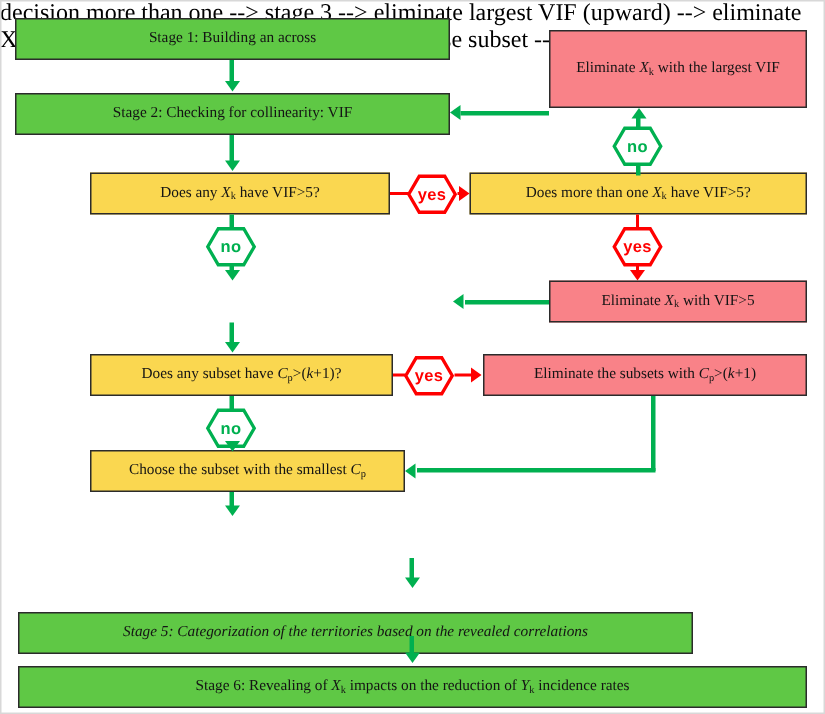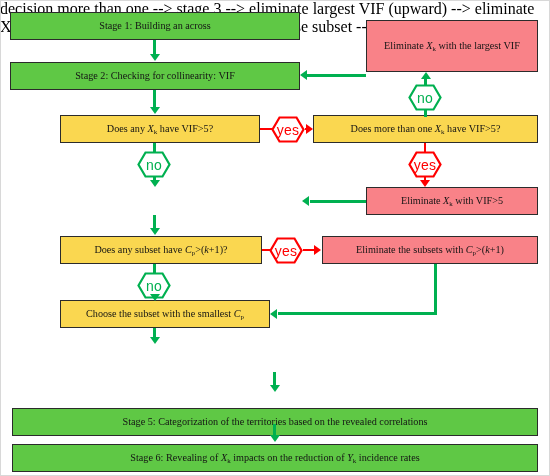--- a/index.html
+++ b/index.html
@@ -47,22 +47,22 @@
 
   
   .hex {
     position: absolute;
     width: 34px;
     height: 27px;
     display: flex;
     align-items: center;
     justify-content: center;
     font-family: "Liberation Sans", sans-serif;
-    font-size: 14px;
-    font-weight: normal;
+    font-size: 11px;
+    font-weight: bold;
     box-sizing: border-box;
   }
   .hex .hexshape {
     position: absolute;
     left: 0; top: 0;
     width: 100%; height: 100%;
   }
   .hex .hexlabel {
     position: relative;
     z-index: 2;
@@ -159,21 +159,21 @@
   </div>
 
   
   <div class="node yellow" style="left:60px; top:300px; width:210px; height:28px;">
     <span>Choose the subset with the smallest <i>C</i><sub>p</sub></span>
   </div>
 
   
 
   
-  <div class="node green" style="left:12px; top:408px; width:526px; height:28px;">
+  <div class="node green" style="left:12px; top:408px; width:450px; height:28px;font-style:italic;">
     <span>Stage 5: Categorization of the territories based on the revealed correlations</span>
   </div>
 
   
   <div class="node green" style="left:12px; top:444px; width:526px; height:28px;">
     <span>Stage 6: Revealing of <i>X</i><sub>k</sub> impacts on the reduction of <i>Y</i><sub>k</sub> incidence rates</span>
   </div>
 
   
 

